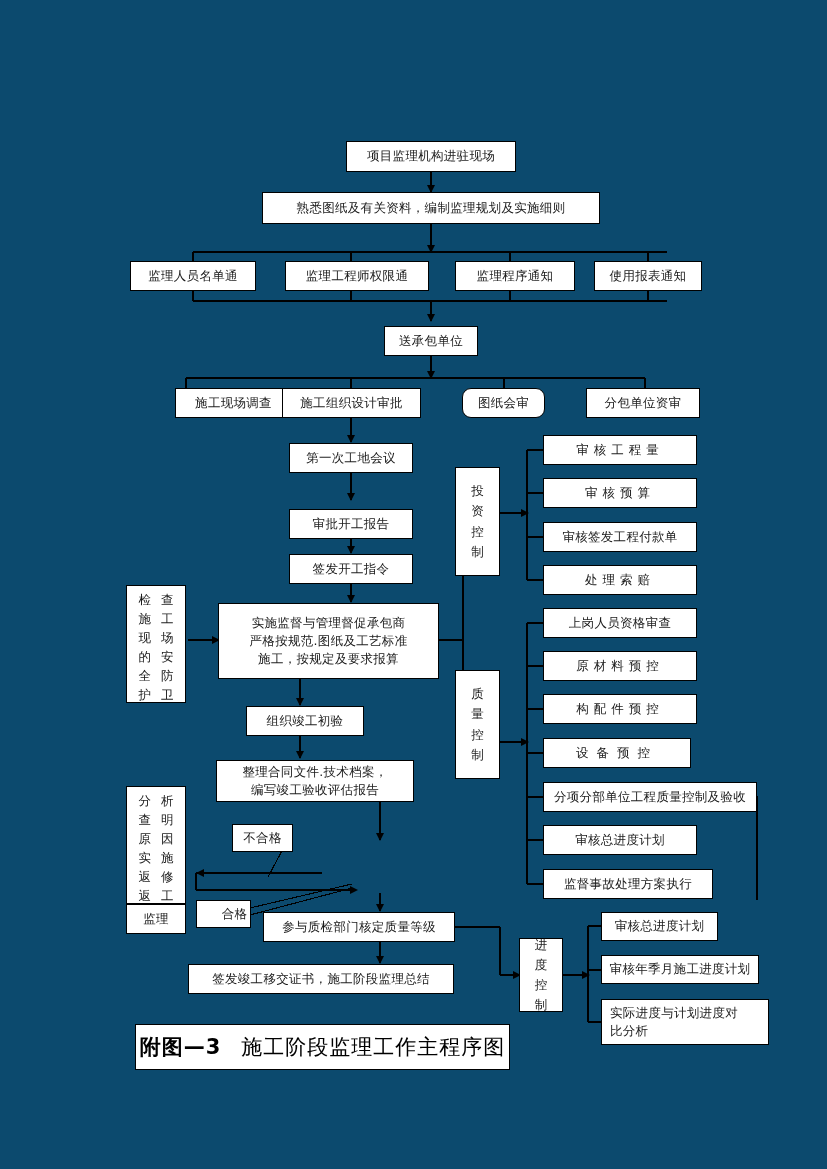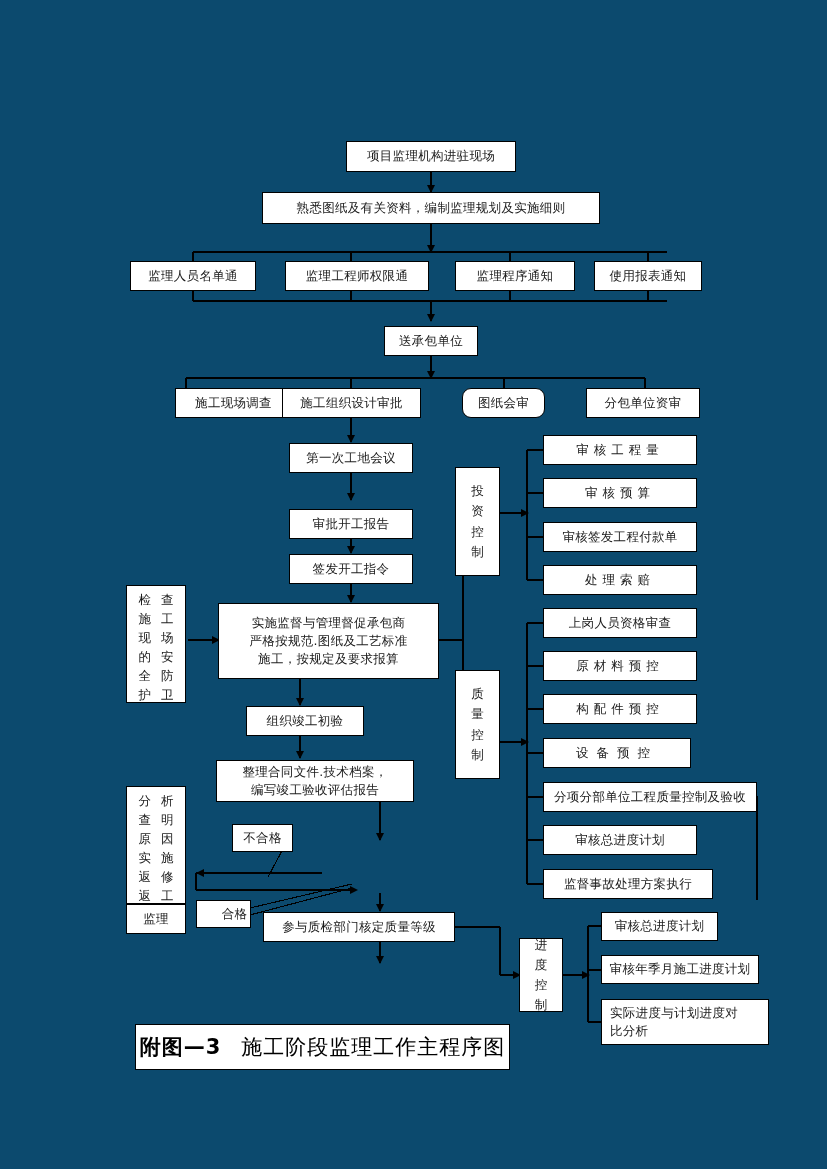--- a/index.html
+++ b/index.html
@@ -266,20 +266,21 @@
   <div class="box" style="left:246px;top:706px;width:118px;height:30px;">组织竣工初验</div>
 
   <div class="box" style="left:216px;top:760px;width:198px;height:42px;flex-direction:column;justify-content:center;">
     <span>整理合同文件.技术档案，</span>
     <span>编写竣工验收评估报告</span>
   </div>
 
 
   <div class="box" style="left:263px;top:912px;width:192px;height:30px;">参与质检部门核定质量等级</div>
 
+  <div class="box" style="left:188px;top:964px;width:266px;height:30px;">签发竣工移交证书，施工阶段监理总结</div>
 
   <div class="box" style="left:232px;top:824px;width:61px;height:28px;">不合格</div>
   <div class="box" style="left:196px;top:900px;width:55px;height:28px;padding-left:24px;">合格</div>
 
   <div class="vbox" style="left:126px;top:585px;width:60px;height:118px;">
     <div class="vcol">
       <span>检</span>
       <span>施</span>
       <span>现</span>
       <span>的</span>

